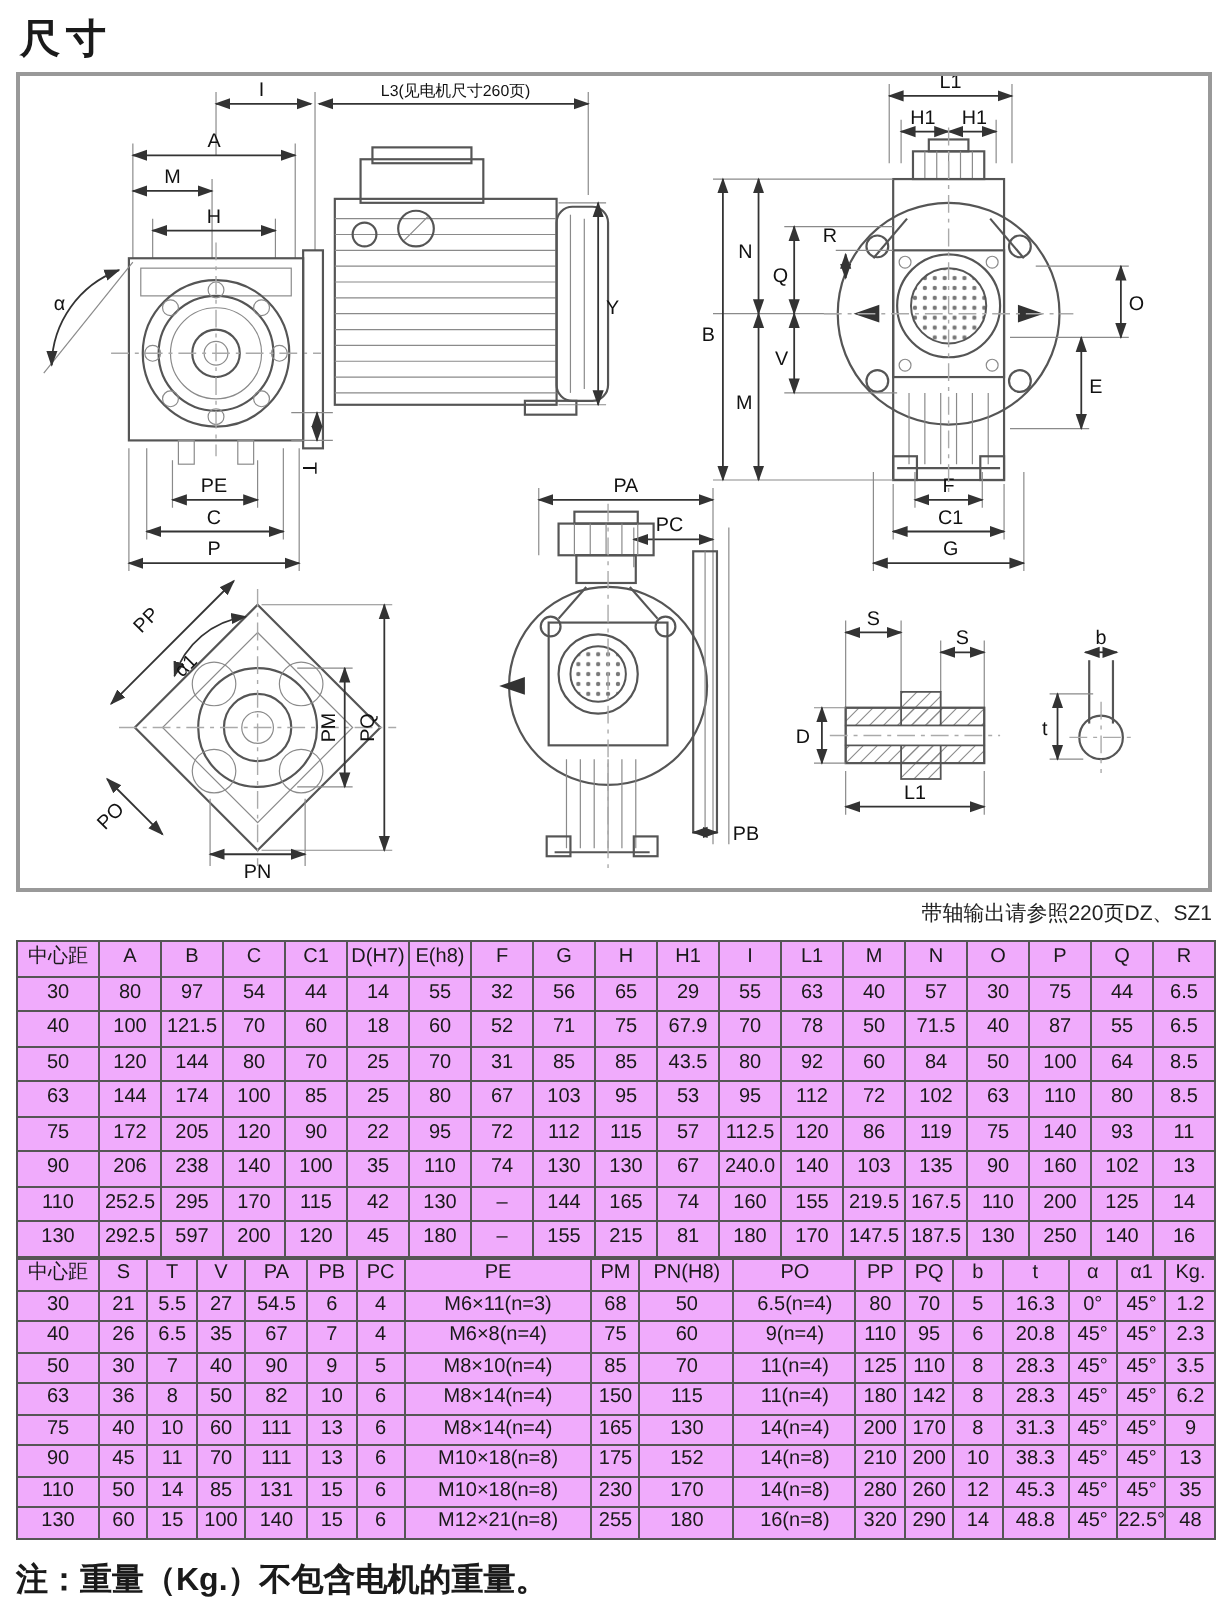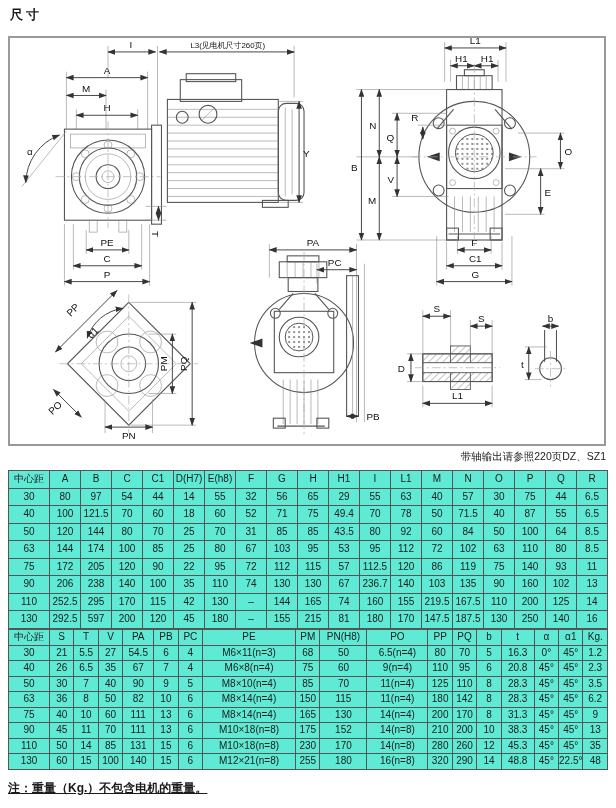--- a/index.html
+++ b/index.html
@@ -1,34 +1,34 @@
 <!DOCTYPE html>
 <html><head>
 <meta charset="utf-8">
 <style>
   html,body{margin:0;padding:0;background:#fff;}
   body{width:616px;height:808px;position:relative;font-family:"Liberation Sans",sans-serif;color:#1a1a1a;overflow:hidden;}
-  .title{position:absolute;left:10px;top:6px;font-size:13px;font-weight:bold;letter-spacing:3px;}
+  .title{position:absolute;left:10px;top:6px;font-size:20px;font-weight:bold;letter-spacing:3px;}
   .drawing-box{position:absolute;left:8px;top:36px;width:598px;height:410px;border:2px solid #999;box-sizing:border-box;background:#fff;}
   .drawing-box svg{display:block;width:100%;height:100%;}
   .drawing-note{position:absolute;top:450px;right:10px;font-size:10.5px;color:#222;margin-left:24px;}
-  table{position:absolute;left:8px;width:600px;border-collapse:collapse;table-layout:fixed;font-size:10px;text-align:center;background:#5eead4;}
+  table{position:absolute;left:8px;width:600px;border-collapse:collapse;table-layout:fixed;font-size:10px;text-align:center;background:#f0abfc;}
   #t1{top:470px;}
   #t2{top:629px;}
   th,td{border:1px solid #555;font-weight:normal;padding:2px 0;line-height:1.25;overflow:hidden;white-space:nowrap;}
   #t2 th,#t2 td{padding:1px 0;}
   table{border:1.5px solid #333;}
   #t1 th:first-child{width:40px;}
   #t2 th:nth-child(1){width:40px;}
   #t2 th:nth-child(5){width:30px;}
   #t2 th:nth-child(8){width:92px;}
   #t2 th:nth-child(10){width:46px;}
   #t2 th:nth-child(11){width:60px;}
   #t2 th:nth-child(15){width:32px;}
-  .footnote{position:absolute;left:8px;top:780px;font-size:12px;font-weight:bold;text-decoration:underline;}
+  .footnote{position:absolute;left:8px;top:780px;font-size:16px;font-weight:bold;}
   
   .ol{fill:none;stroke:#555;stroke-width:1.1;}
   .thin{fill:none;stroke:#8a8a8a;stroke-width:0.6;}
   .cl{fill:none;stroke:#aaa;stroke-width:0.7;stroke-dasharray:9 3 2 3;}
   .dim{fill:none;stroke:#333;stroke-width:0.9;marker-start:url(#ar);marker-end:url(#ar);}
   svg text{font-family:"Liberation Sans",sans-serif;font-size:10px;fill:#111;text-anchor:middle;}
   svg text.sm{font-size:8px;}
   svg text.as{text-anchor:start;}
   svg text.ae{text-anchor:end;}
 </style>
@@ -351,21 +351,21 @@
         <td>40</td>
         <td>100</td>
         <td>121.5</td>
         <td>70</td>
         <td>60</td>
         <td>18</td>
         <td>60</td>
         <td>52</td>
         <td>71</td>
         <td>75</td>
-        <td>49.4</td>
+        <td>67.9</td>
         <td>70</td>
         <td>78</td>
         <td>50</td>
         <td>71.5</td>
         <td>40</td>
         <td>87</td>
         <td>55</td>
         <td>6.5</td>
       </tr>
       <tr>
@@ -436,21 +436,21 @@
         <td>206</td>
         <td>238</td>
         <td>140</td>
         <td>100</td>
         <td>35</td>
         <td>110</td>
         <td>74</td>
         <td>130</td>
         <td>130</td>
         <td>67</td>
-        <td>236.7</td>
+        <td>240.0</td>
         <td>140</td>
         <td>103</td>
         <td>135</td>
         <td>90</td>
         <td>160</td>
         <td>102</td>
         <td>13</td>
       </tr>
       <tr>
         <td>110</td>

